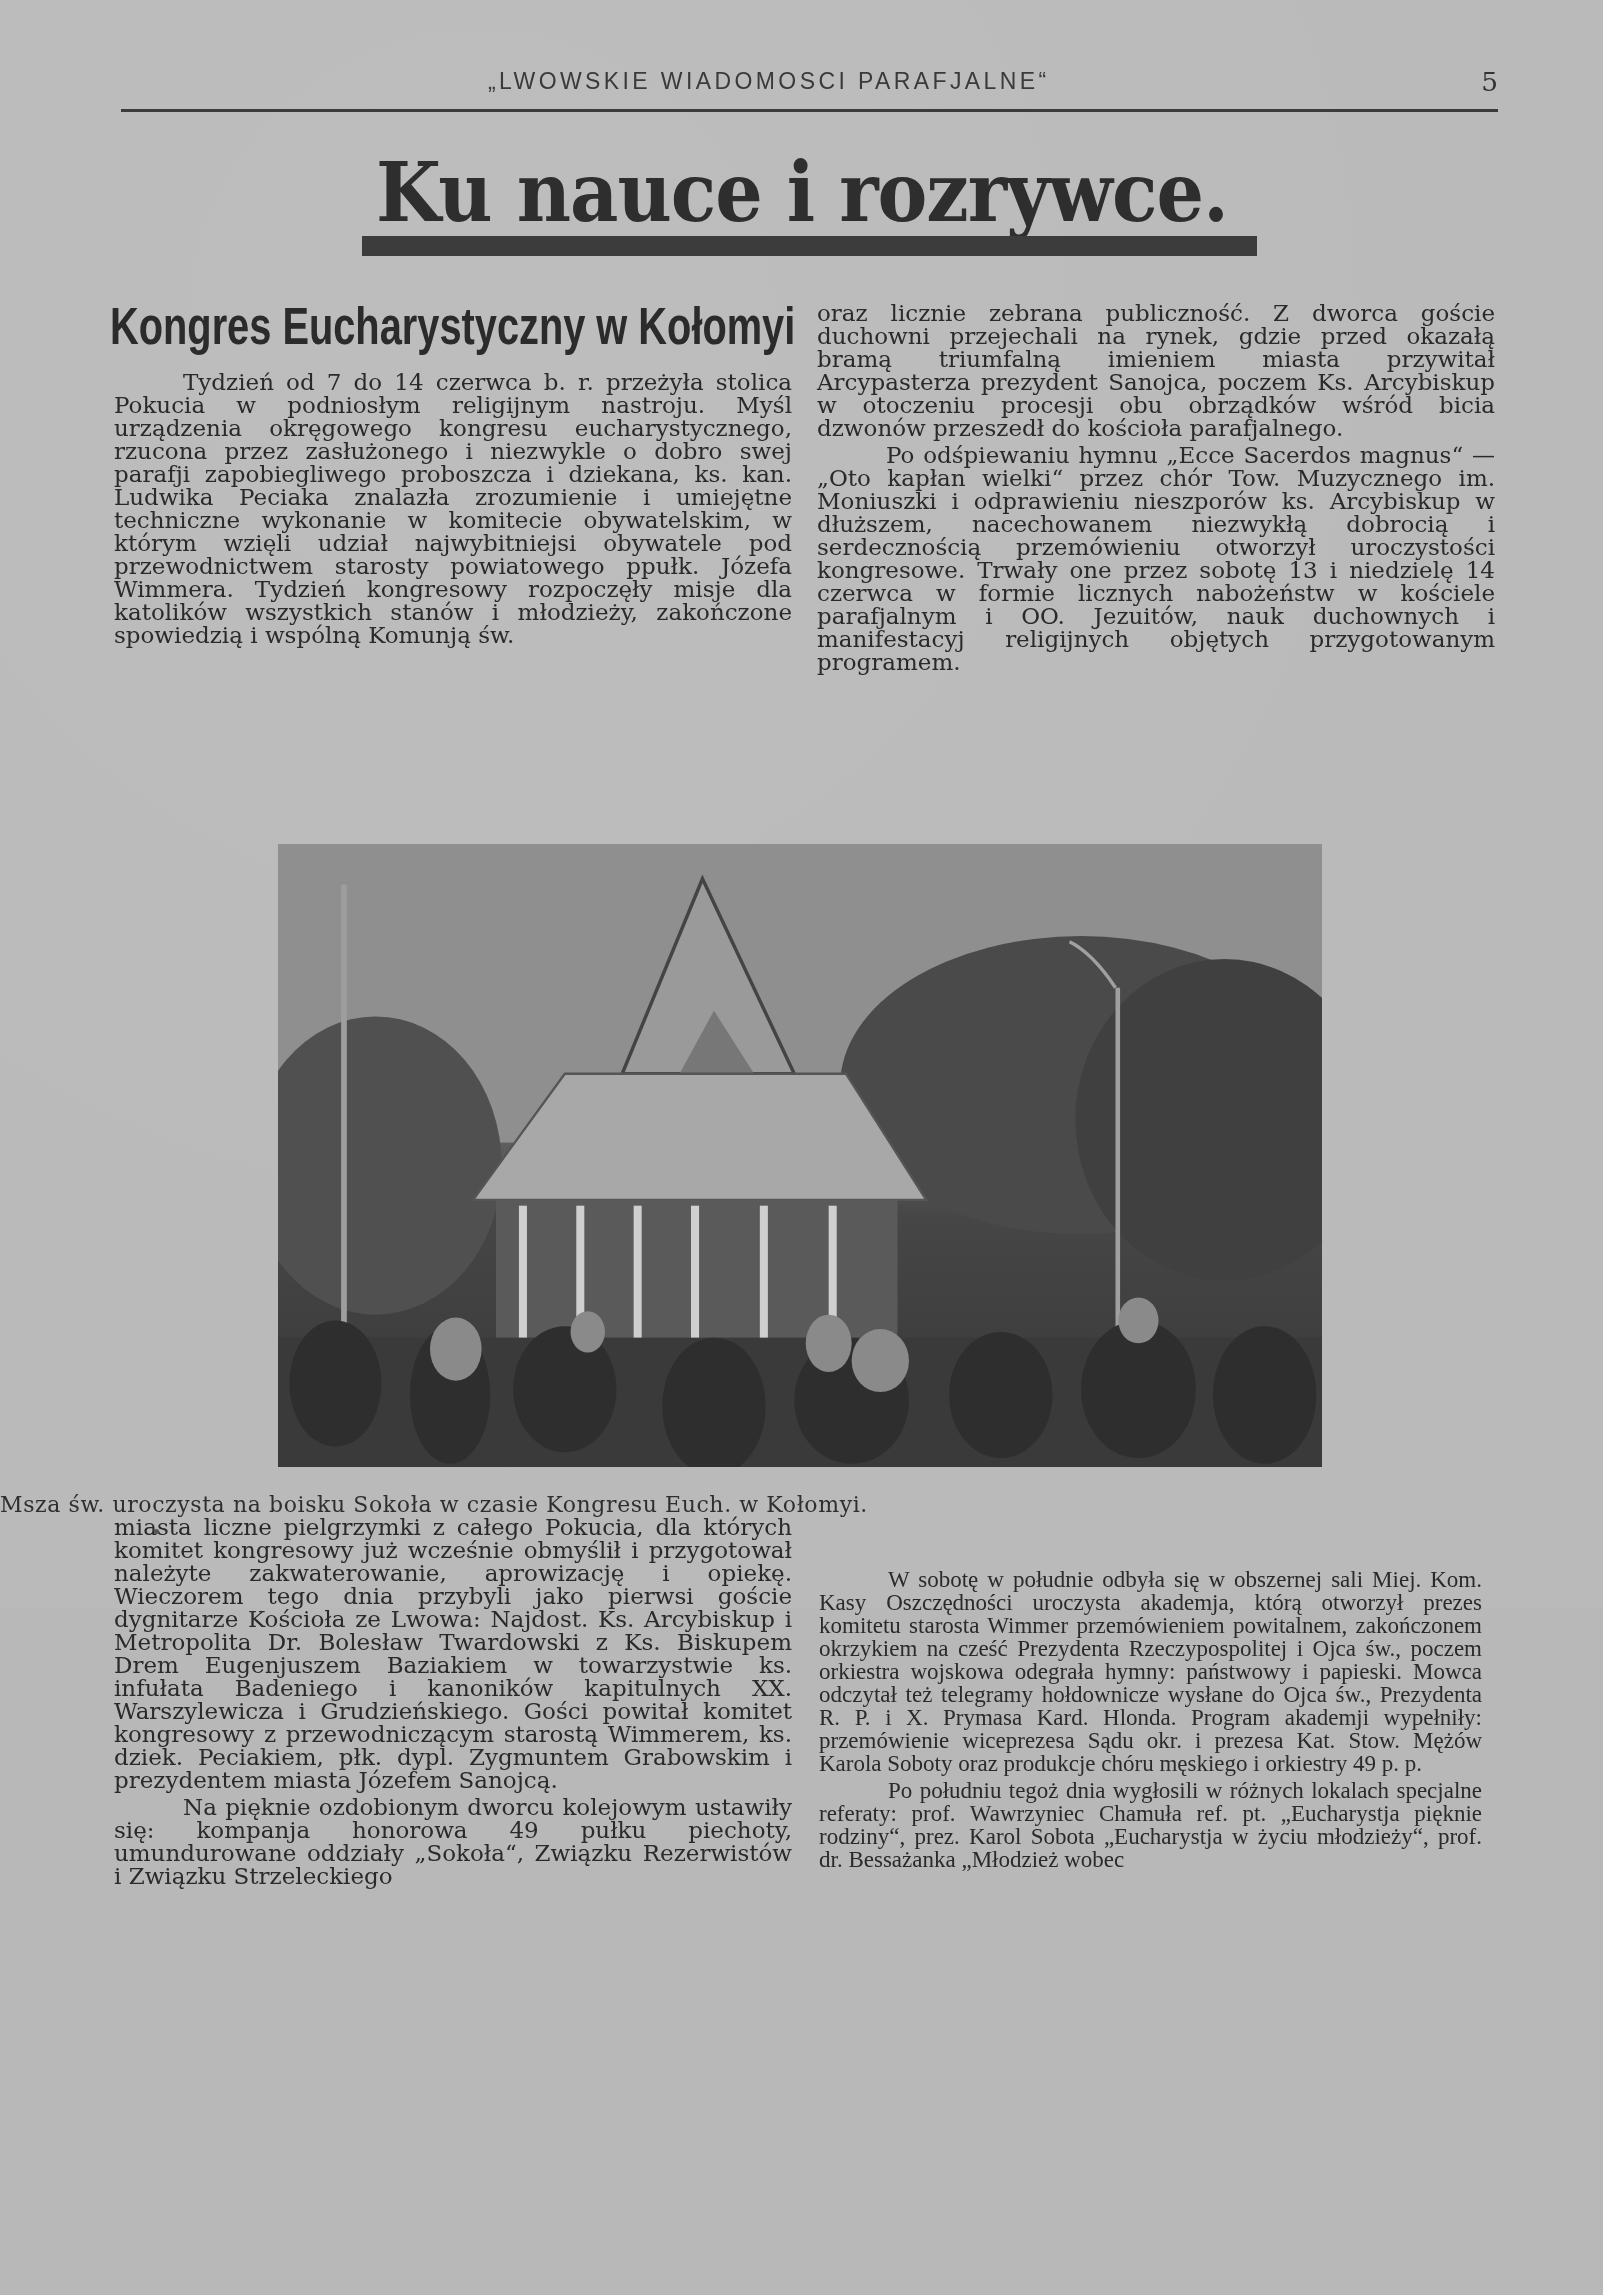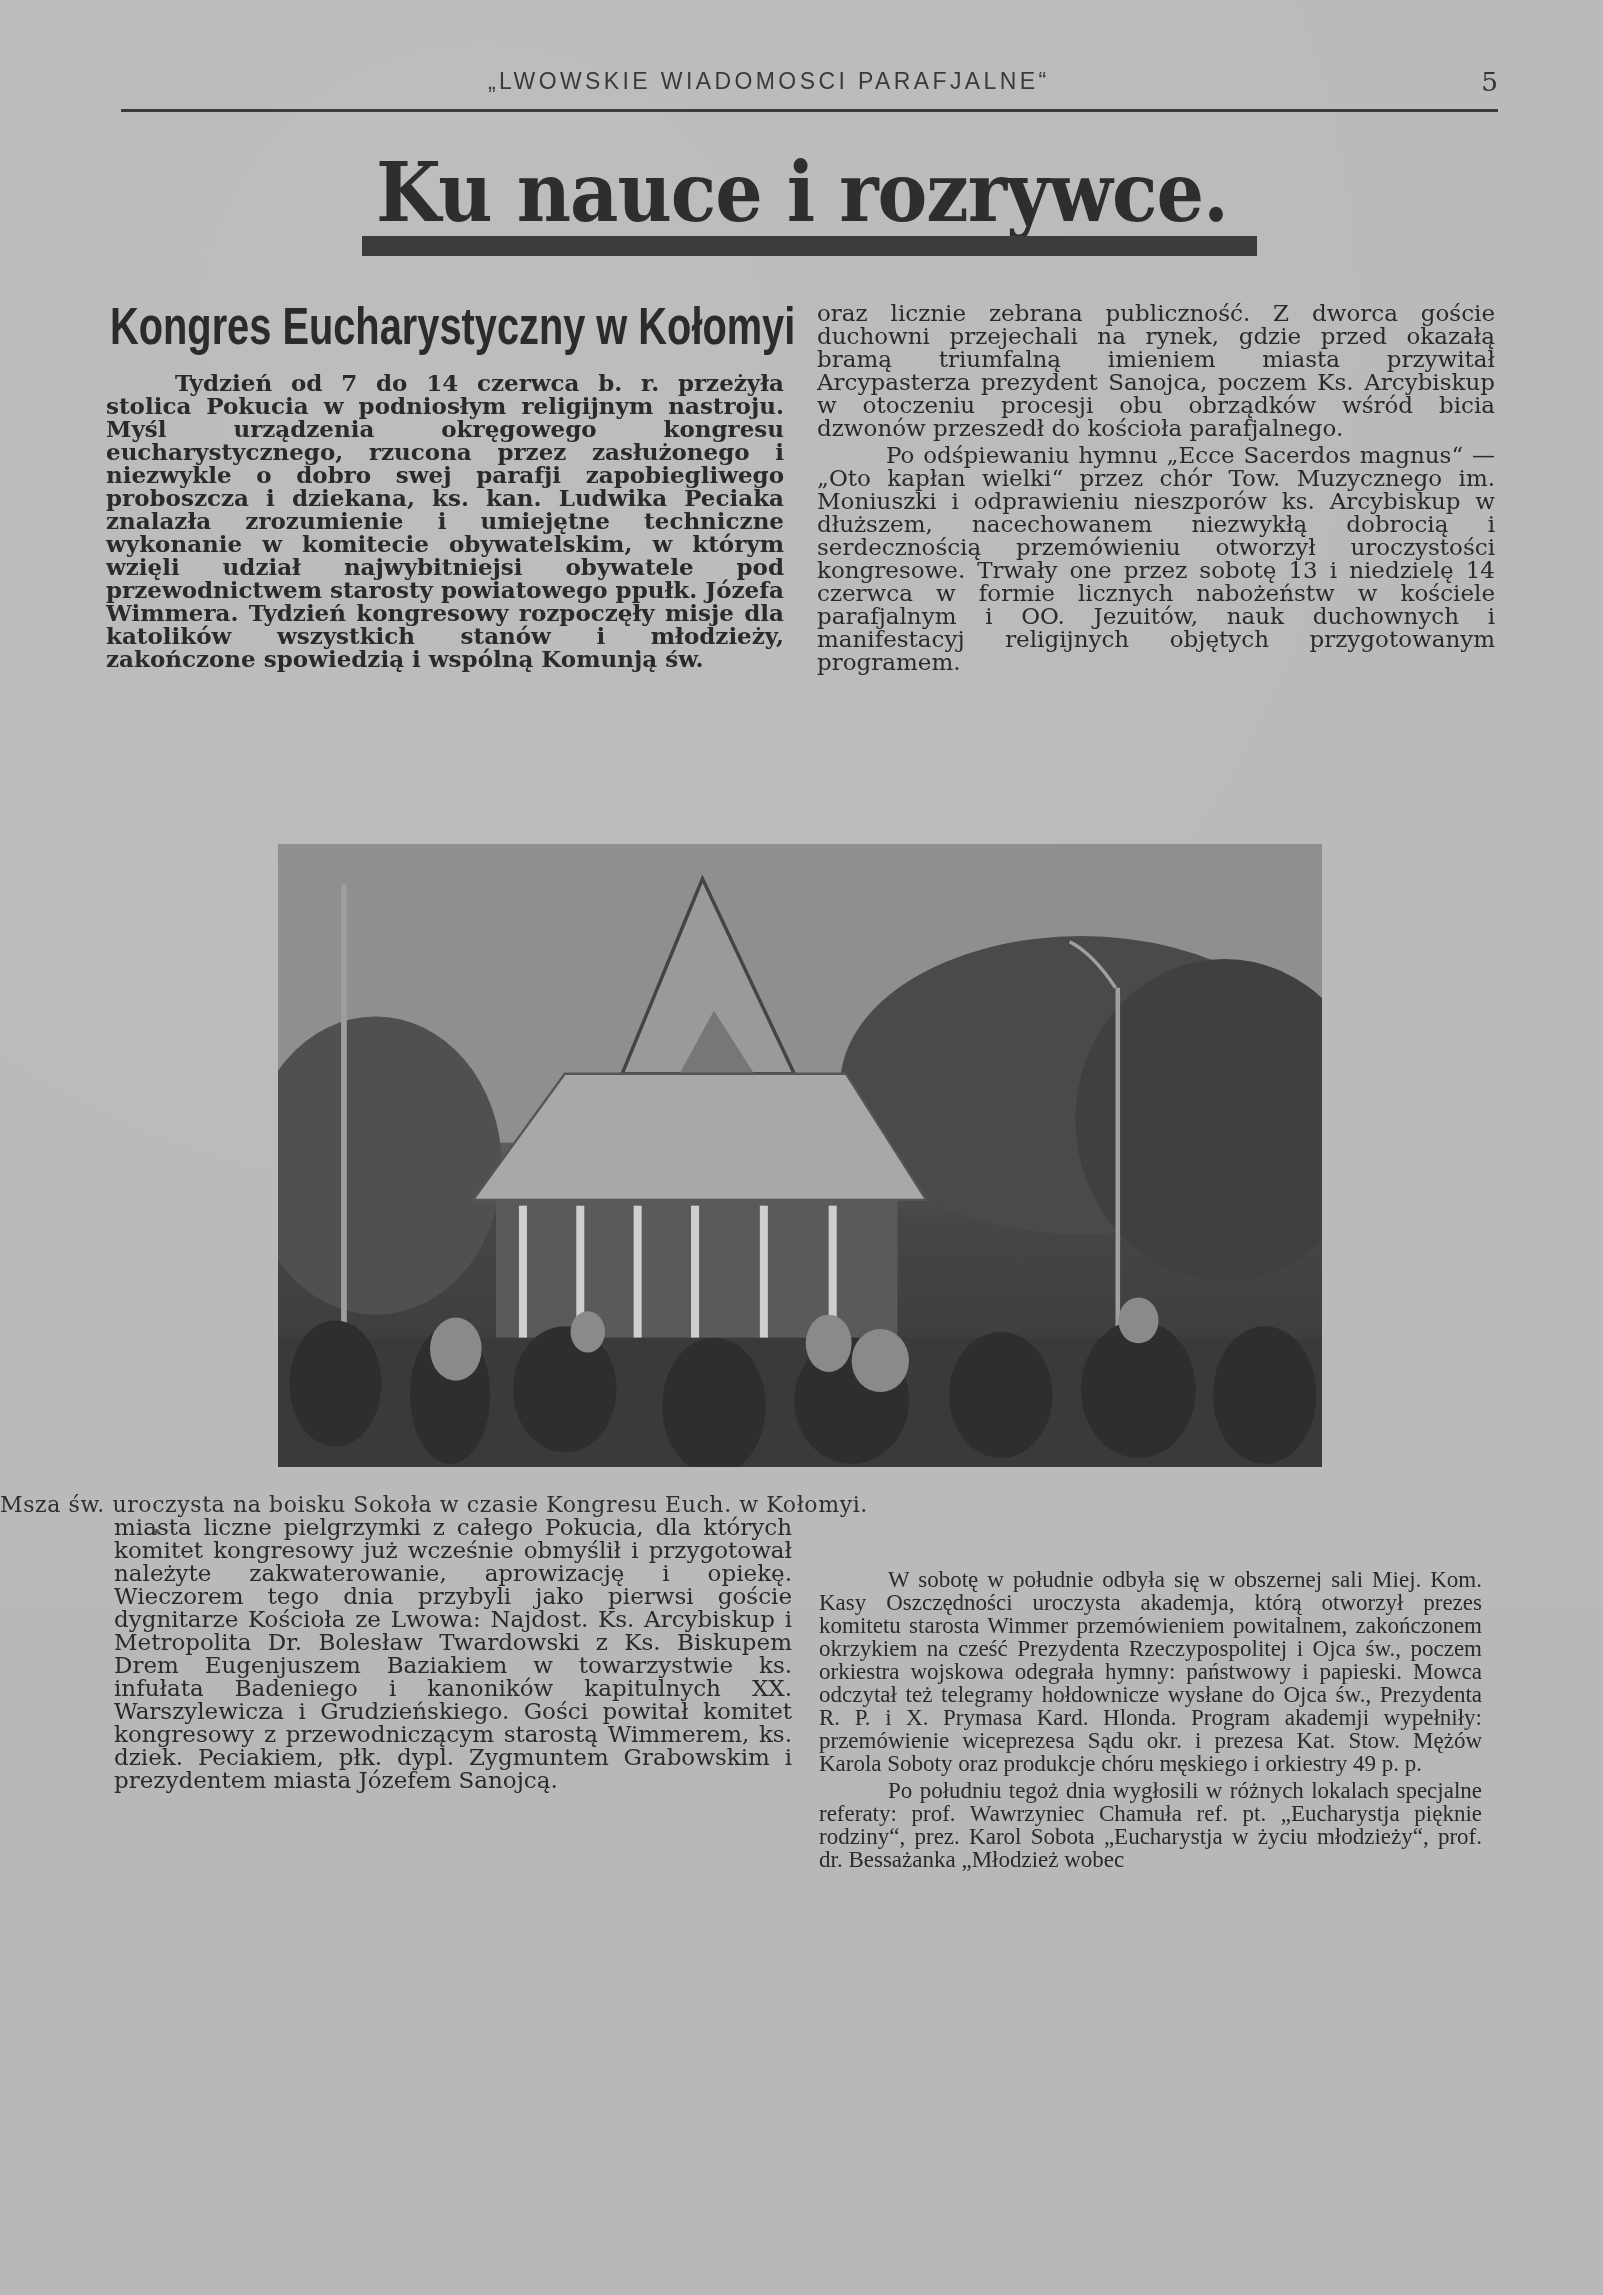--- a/index.html
+++ b/index.html
@@ -44,21 +44,21 @@
     position: absolute; left: 362px; top: 236px; width: 895px; height: 19.5px;
     background: #3c3c3c;
   }
   .col {
     position: absolute; width: 686px;
     font-size: 23px; line-height: 23px;
     text-align: justify; color: #2a2a2a;
   }
   .col p { margin: 4px; text-indent: 0; }
   .col p.indent { text-indent: 69px; }
-  .col-left-top { left: 102px; top: 367px; font-weight: bold; }
+  .col-left-top { left: 110px; top: 367px; }
   .col-right-top { left: 813px; top: 298px; }
   .col-left-bot { left: 110px; top: 1512px; }
   .col-right-bot { left: 815px; top: 1564px; width: 671px; font-family: Liberation Serif, serif; }
   .section-title {
     position: absolute; left: 110px; top: 298px;
     font-family: "Liberation Sans", sans-serif; font-weight: bold;
     font-size: 51px; line-height: 57px; color: #2b2b2b;
     transform: scaleX(0.78); transform-origin: left center;
     white-space: nowrap;
   }
@@ -147,20 +147,21 @@
         <ellipse cx="1050" cy="900" rx="50" ry="55"></ellipse>
         <ellipse cx="1500" cy="830" rx="35" ry="40"></ellipse>
       </g>
     </svg>
   </div>
 
   <div class="caption">Msza św. uroczysta na boisku Sokoła w czasie Kongresu Euch. w Kołomyi.</div>
 
   <div class="col col-left-bot">
     <p>miasta liczne pielgrzymki z całego Pokucia, dla których komitet kongresowy już wcześnie obmyślił i przygotował należyte zakwaterowanie, aprowizację i opiekę. Wieczorem tego dnia przybyli jako pierwsi goście dygnitarze Kościoła ze Lwowa: Najdost. Ks. Arcybiskup i Metropolita Dr. Bolesław Twardowski z Ks. Biskupem Drem Eugenjuszem Baziakiem w towarzystwie ks. infułata Badeniego i kanoników kapitulnych XX. Warszylewicza i Grudzieńskiego. Gości powitał komitet kongresowy z przewodniczącym starostą Wimmerem, ks. dziek. Peciakiem, płk. dypl. Zygmuntem Grabowskim i prezydentem miasta Józefem Sanojcą.</p>
+    <p class="indent">Na pięknie ozdobionym dworcu kolejowym ustawiły się: kompanja honorowa 49 pułku piechoty, umundurowane oddziały „Sokoła“, Związku Rezerwistów i Związku Strzeleckiego</p>
   </div>
 
   <div class="col col-right-bot">
     <p class="indent">W sobotę w południe odbyła się w obszernej sali Miej. Kom. Kasy Oszczędności uroczysta akademja, którą otworzył prezes komitetu starosta Wimmer przemówieniem powitalnem, zakończonem okrzykiem na cześć Prezydenta Rzeczypospolitej i Ojca św., poczem orkiestra wojskowa odegrała hymny: państwowy i papieski. Mowca odczytał też telegramy hołdownicze wysłane do Ojca św., Prezydenta R. P. i X. Prymasa Kard. Hlonda. Program akademji wypełniły: przemówienie wiceprezesa Sądu okr. i prezesa Kat. Stow. Mężów Karola Soboty oraz produkcje chóru męskiego i orkiestry 49 p. p.</p>
     <p class="indent">Po południu tegoż dnia wygłosili w różnych lokalach specjalne referaty: prof. Wawrzyniec Chamuła ref. pt. „Eucharystja pięknie rodziny“, prez. Karol Sobota „Eucharystja w życiu młodzieży“, prof. dr. Bessażanka „Młodzież wobec</p>
   </div>
 
   <div class="dot" style="left:154px; top:1529px;"></div>
 </div>
 

